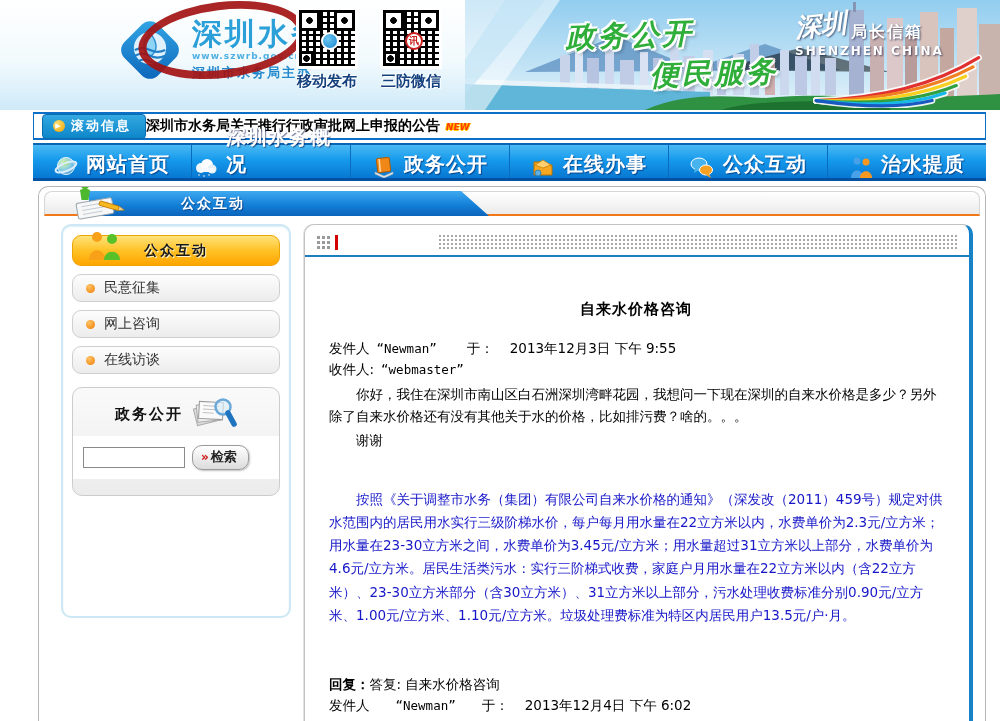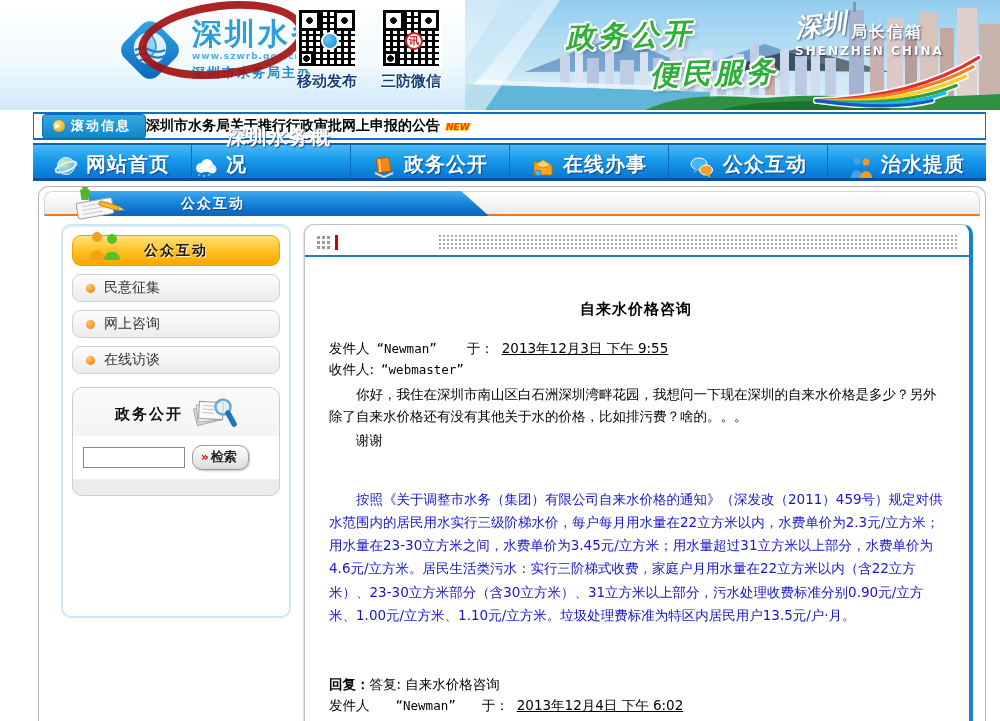--- a/index.html
+++ b/index.html
@@ -125,21 +125,21 @@
     border-radius:10px 10px 0 0; box-shadow:-1px 0 0 #e2e2e2; padding:9px 0 0; overflow:hidden; }
   .c-head { display:flex; align-items:center; padding:0 12px 4px; border-bottom:2px solid #1a7fc0; }
   .red-bar { width:3px; height:15px; background:#d40000; margin-left:5px; flex:none; }
   .dots-band { margin-left:100px; flex:1; height:17px;
     background-image:radial-gradient(#a8a8a8 0.9px,transparent 1px); background-size:4px 4px; }
   .c-body { padding:0 26px 0 24px; font-size:13.5px; color:#000; line-height:1.65; }
   .c-title { text-align:center; font-weight:bold; font-size:15px; margin:40px 0 16px; letter-spacing:1px; }
   .meta { line-height:1.6; }
   .meta .v { margin-left:7px; font-family:"DejaVu Sans Mono","Liberation Mono",monospace; font-size:12.5px; }
   .meta .dl { margin-left:30px; }
-  .meta .dv { margin-left:8px;text-decoration:underline; }
+  .meta .dv { margin-left:16px; }
   .meta.wide .v { margin-left:26px; }
   .meta.wide .dl { margin-left:26px; }
   .para { text-indent:2em; margin-top:2px; }
   .answer { color:#1616c8; margin-top:36px; text-indent:2em; line-height:1.72; }
   .reply { margin-top:46px; }
   .reply-subject b { font-weight:bold; }
 </style>
 </head>
 <body>
 

